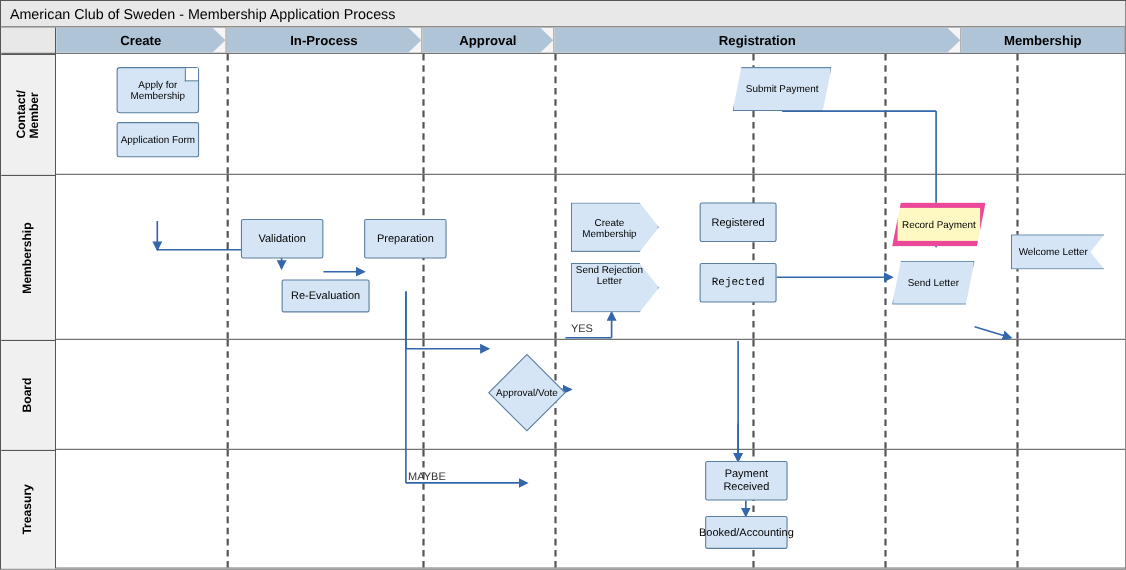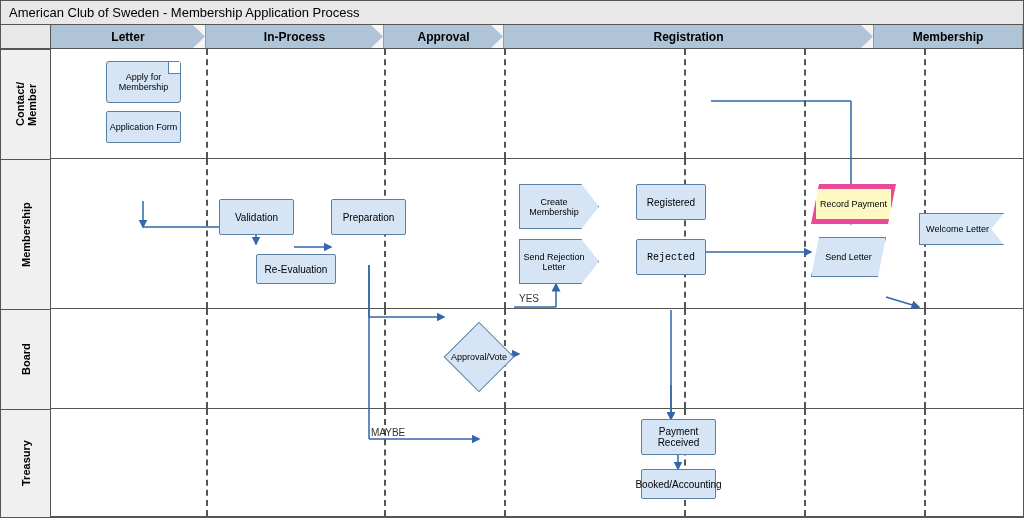--- a/index.html
+++ b/index.html
@@ -169,21 +169,21 @@
       <div class="lane-label membership">Membership</div>
       <div class="lane-label board">Board</div>
       <div class="lane-label treasury">Treasury</div>
     </div>
 
     <div class="diagram-content">
 
       <div class="phase-headers">
         <div class="phase-header apply">
           <div class="phase-header-inner">
-            <span>Letter</span>
+            <span>Create</span>
           </div>
         </div>
         <div class="phase-header in-process">
           <div class="phase-header-inner">
             <span>In-Process</span>
           </div>
         </div>
         <div class="phase-header approval">
           <div class="phase-header-inner">
             <span>Approval</span>
@@ -220,20 +220,25 @@
             </div>
           </div>
 
           <div class="shape" style="left:55px; top:62px; width:75px; height:32px;">
             <div style="width:75px; height:32px; border:1px solid #5a7fa0; background:#d5e5f5; display:flex; align-items:center; justify-content:center; font-size:9px; text-align:center; border-radius:2px; position:relative;">
               <span>Application Form</span>
 
             </div>
           </div>
 
+          <div class="shape" style="left:615px; top:12px; width:90px; height:40px;">
+            <div style="width:90px; height:40px; border:1px solid #5a7fa0; background:#d5e5f5; display:flex; align-items:center; justify-content:center; font-size:9px; text-align:center; clip-path: polygon(8px 0, 100% 0, calc(100% - 8px) 100%, 0 100%);">
+              <span>Submit Payment</span>
+            </div>
+          </div>
         </div>
 
         <div class="lane membership">
           <div class="dashed-line" style="left:155px;"></div>
           <div class="dashed-line" style="left:333px;"></div>
           <div class="dashed-line" style="left:453px;"></div>
           <div class="dashed-line" style="left:633px;"></div>
           <div class="dashed-line" style="left:753px;"></div>
           <div class="dashed-line" style="left:873px;"></div>
 
@@ -249,21 +254,21 @@
             <span>Re-Evaluation</span>
           </div>
 
           <div class="shape" style="left:468px; top:25px; width:80px; height:45px;">
             <div style="width:80px; height:45px; border:1px solid #5a7fa0; background:#d5e5f5; clip-path: polygon(0 0, 78% 0, 100% 50%, 78% 100%, 0 100%); display:flex; align-items:center; justify-content:center; font-size:9px; text-align:center; padding-right:10px;">
               <span>Create Membership</span>
             </div>
           </div>
 
           <div class="shape" style="left:468px; top:80px; width:80px; height:45px;">
-            <div style="width:80px; height:45px; border:1px solid #5a7fa0; background:#d5e5f5; clip-path: polygon(0 0, 78% 0, 100% 50%, 78% 100%, 0 100%); display:flex; align-items:center; justify-content:center; font-size:9px; text-align:center; padding-right:10px;">
+            <div style="width:80px; height:45px; border:1px solid #5a7fa0; background:#d5e5f5; clip-path: polygon(0 0, 78% 0, 100% 50%, 78% 100%, 0 100%); display:flex; align-items:flex-start; justify-content:center; font-size:9px; text-align:center; padding-right:10px;">
               <span>Send Rejection Letter</span>
             </div>
           </div>
 
           <div class="shape shape-rect" style="left:585px; top:25px; width:70px; height:36px;">
             <span>Registered</span>
           </div>
 
           <div class="shape shape-rect" style="left:585px; top:80px; width:70px; height:36px;font-family:Liberation Mono, monospace;">
             <span>Rejected</span>

